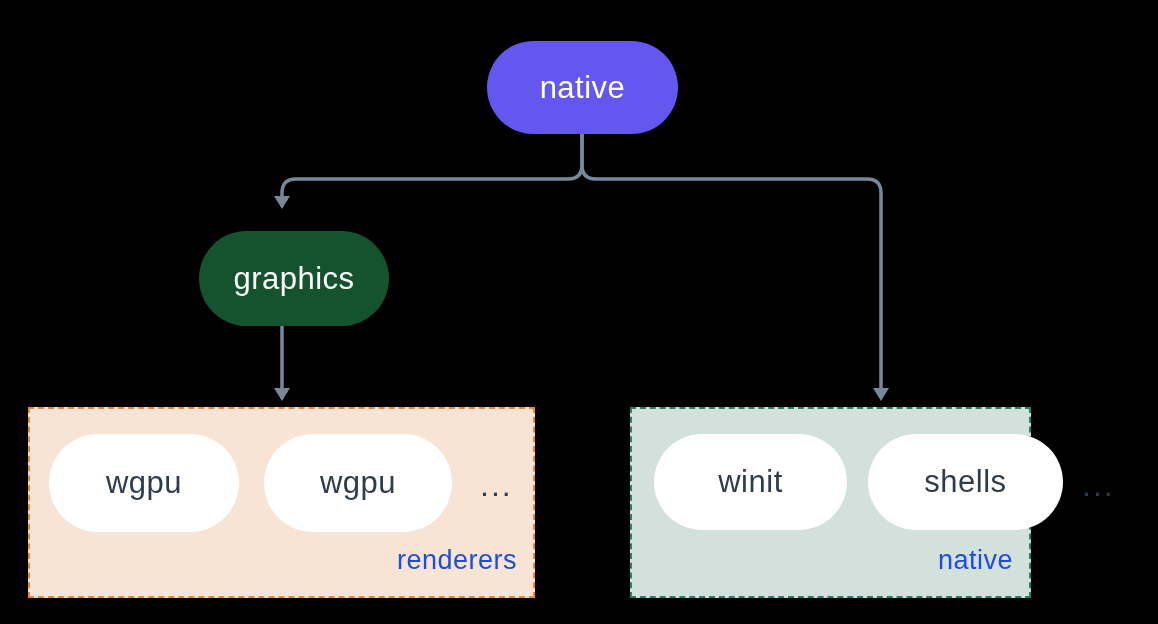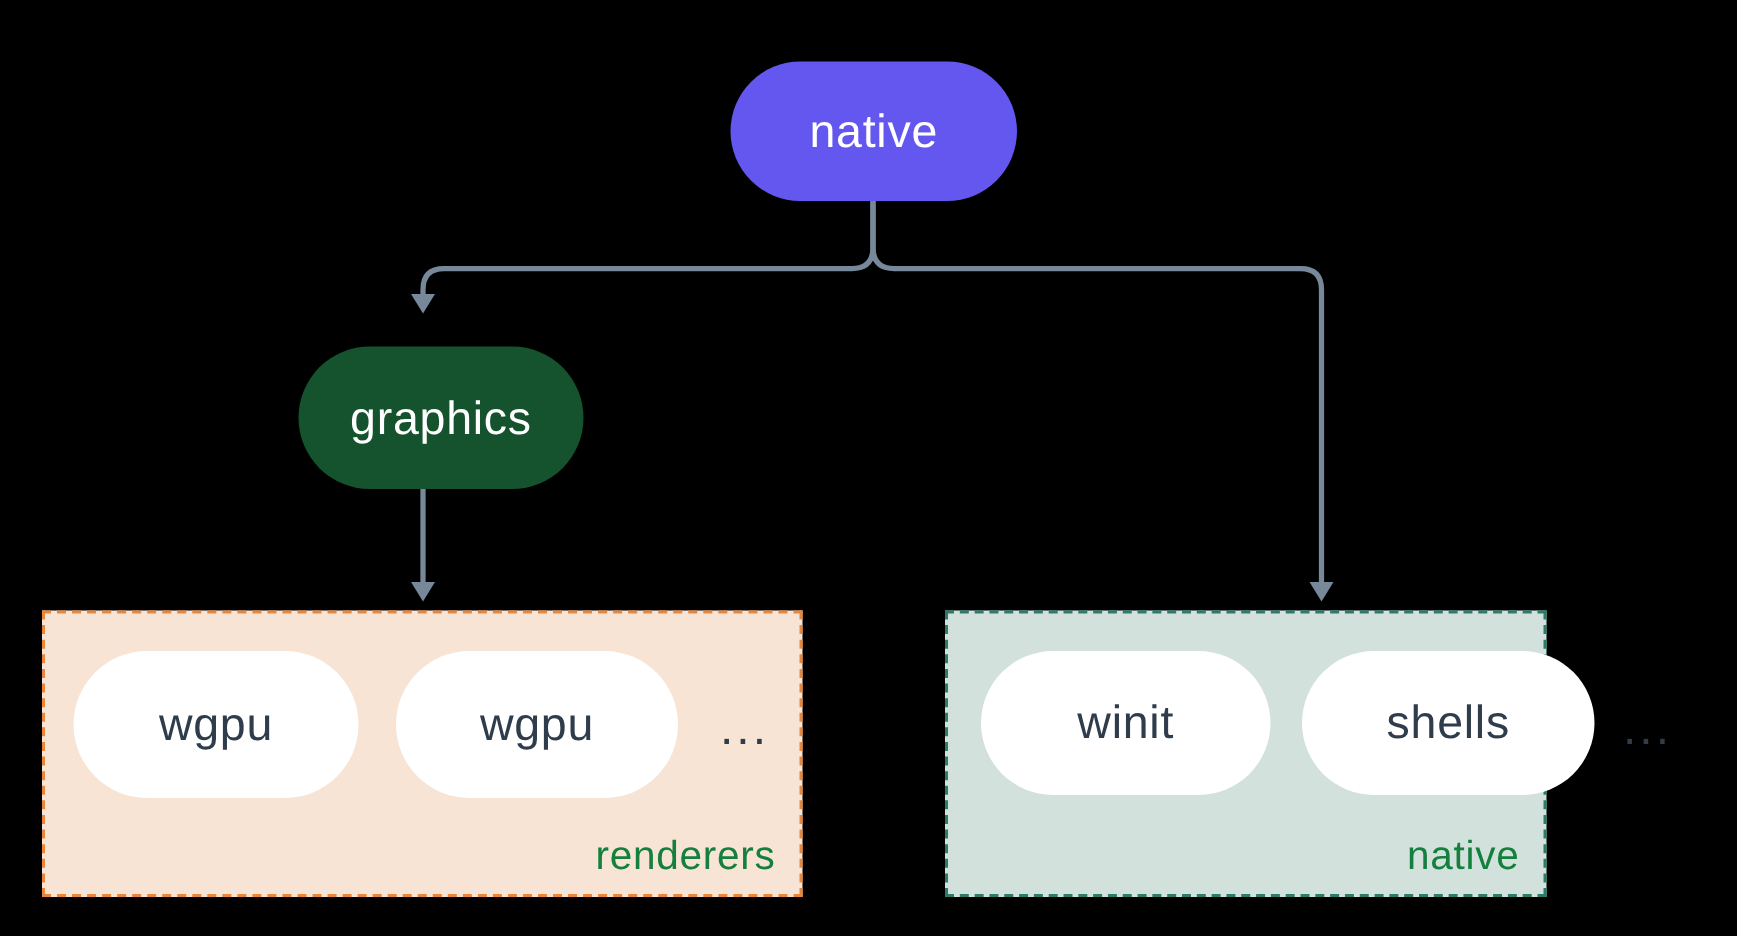--- a/index.html
+++ b/index.html
@@ -80,22 +80,22 @@
     position: absolute;
     left: 450px;
     top: 58px;
     color: #2e3c4b;
     font-size: 32px;
     letter-spacing: 2px;
   }
   .group-label {
     position: absolute;
     right: 16px;
-    bottom: 10px;
-    color: #15803d;
+    bottom: 20px;
+    color: #1d4ed8;
     font-size: 27px;
     letter-spacing: 0.5px;
   }
 </style>
 </head>
 <body>
 
 <div class="canvas">
 
   <svg class="connectors" viewBox="0 0 1158 624" xmlns="http://www.w3.org/2000/svg">

